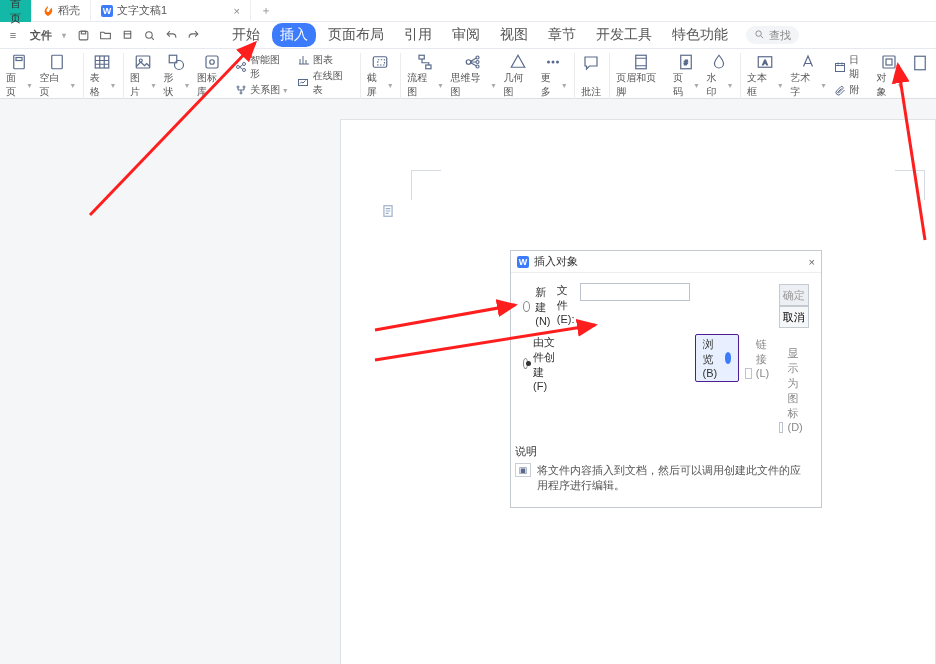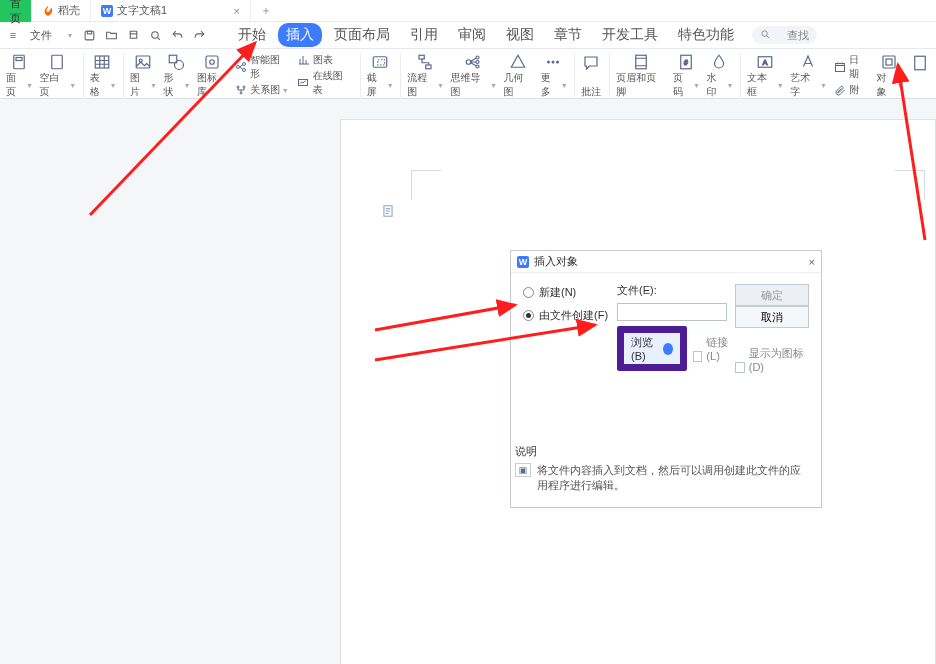--- a/index.html
+++ b/index.html
@@ -1,36 +1,36 @@
 <!DOCTYPE html>
 <html><head>
 <meta charset="utf-8">
 <style>
   * { box-sizing: border-box; margin: 0; padding: 0; font-family: "Microsoft YaHei", "PingFang SC", sans-serif; }
   body { width: 936px; height: 664px; background: #f5f6f8; overflow: hidden; position: relative; }
 
   
   .tabstrip { height: 22px; background: #fff; display: flex; align-items: center; font-size: 11px; color: #555; border-bottom: 1px solid #e6e9ef; }
   .tab { display: flex; align-items: center; height: 22px; padding: 0 10px; gap: 4px; border-right: 1px solid #eee; cursor: pointer; position: relative; }
-  .tab.home { width: 32px; justify-content: center; color: #333; background: #22c55e; }
+  .tab.home { width: 32px; justify-content: center; color: #333; background: #14b8a6; }
   .tab.doc { width: 160px; }
   .tab .w-icon { width: 12px; height: 12px; background: #3d7bfd; border-radius: 2px; display: flex; align-items: center; justify-content: center; color: #fff; font-size: 9px; font-weight: bold; }
   .tab .fire-icon { width: 12px; height: 12px; color: #ff6a00; }
   .tab-close { margin-left: auto; color: #888; cursor: pointer; }
   .tab-add { width: 30px; text-align: center; cursor: pointer; color: #888; }
 
   
   .menubar { height: 27px; background: #fff; display: flex; align-items: center; font-size: 11px; color: #555; padding: 0 4px; border-bottom: 1px solid #e6e9ef; gap: 4px; }
   .menubar .menu-icon { width: 16px; height: 16px; display: inline-flex; align-items: center; justify-content: center; cursor: pointer; color: #666; margin: 0 1px; }
-  .menubar .file-lbl { display: flex; align-items: center; gap: 16px; cursor: pointer; padding: 0 4px;}
+  .menubar .file-lbl { display: flex; align-items: center; gap: 10px; cursor: pointer; padding: 0 4px; font-weight: bold;}
   .menu-spacer { width: 14px; }
   .menu-tabs { display: flex; align-items: center; height: 100%; gap: 4px; }
   .mtab { padding: 3px 8px; border-radius: 10px; cursor: pointer; font-size: 14px; }
   .mtab.active { background: #3d7bfd; color: #fff; }
-  .search-box { display: flex; align-items: center; background: #f3f4f7; border-radius: 10px; padding: 1px 8px; margin-left: 6px; gap: 16px; color: #888; height: 18px; }
+  .search-box { display: flex; align-items: center; background: #f3f4f7; border-radius: 10px; padding: 1px 8px; margin-left: 6px; gap: 4px; color: #888; height: 18px; }
 
   
   .ribbon { height: 50px; background: #fff; border-bottom: 1px solid #dcdfe6; display: flex; align-items: flex-start; font-size: 10px; color: #555; padding: 4px 2px 0; }
   .rgroup { display: flex; flex-direction: column; align-items: center; padding: 0 4px; position: relative; height: 46px; justify-content: space-between; }
   .rgroup.sep { border-left: 1px solid #eaecef; margin-left: 4px; padding-left: 6px; }
   .rgroup .ricon { width: 20px; height: 20px; display: flex; align-items: center; justify-content: center; color: #5a6a8a; }
   .rgroup .rlbl { display: flex; align-items: center; gap: 2px; font-size: 10px; }
   .rgroup .rlbl .dd { color: #aaa; font-size: 8px; }
   .rgroup-stack { display: flex; flex-direction: column; gap: 2px; font-size: 10px; padding: 0 4px; }
   .rgroup-stack .sline { display: flex; align-items: center; gap: 3px; cursor: pointer;}
@@ -47,25 +47,25 @@
   
   .dialog { position: absolute; left: 510px; top: 250px; width: 312px; height: 258px; background: #fff; border: 1px solid #c5c9d0; font-size: 11px; color: #333; }
   .dialog .titlebar { height: 22px; display:flex; align-items:center; padding:0 6px; gap:5px; border-bottom:1px solid #eee;}
   .dialog .titlebar .w-icon { width:12px;height:12px;background:#3d7bfd;border-radius:2px;display:flex;align-items:center;justify-content:center;color:#fff;font-size:9px;font-weight:bold;}
   .dialog .titlebar .close { margin-left:auto; cursor:pointer; color:#666; }
   .dialog .body { padding:10px 12px; display:flex; }
   .leftcol { width: 94px; display:flex; flex-direction:column; gap:8px; padding-top:2px;}
   .radio-row { display:flex; align-items:center; gap:5px; cursor:pointer;}
   .radio-row .rmark { width:11px;height:11px;border-radius:50%;border:1px solid #888;position:relative;}
   .radio-row.checked .rmark::after { content:""; position:absolute; width:5px;height:5px;border-radius:50%; background:#333; left:2px; top:2px; }
-  .midcol { flex:1; display:flex; flex-direction:column; gap:5px; }
+  .midcol { flex:1; display:flex; flex-direction:row; gap:5px; }
   .midcol label { font-size:11px; }
   .midcol input.text { width: 110px; height:18px; border:1px solid #bcc3ce; font-size:11px; padding:0 2px;}
   .browse-row { display:flex; align-items:center; gap:6px;}
-  .btn-browse { background:#e8f0ff; border:7px solid #4c1d95; padding:2px 7px; font-size:11px; border-radius:2px; cursor:pointer; display:flex; align-items:center; gap:2px;}
+  .btn-browse { background:#e8f0ff; border:1px solid #4c1d95; padding:2px 7px; font-size:11px; border-radius:2px; cursor:pointer; display:flex; align-items:center; gap:2px;}
   .btn-browse .bi { width:12px;height:12px;border-radius:50%;background:#3d7bfd;display:inline-block;}
   .chk-row { display:flex; align-items:flex-end; gap:4px; color:#888;}
   .chk-row .chk { width:11px;height:11px;border:1px solid #bcc3ce; }
   .rightcol { width:74px; display:flex; flex-direction:column; gap:0; padding-top:1px;}
   .dlg-btn { height:22px; border:1px solid #c5c9d0; background:#f6f7f9; font-size:11px; cursor:pointer;}
   .dlg-btn.primary { background:#eceff3; color:#999; }
   .explain { position:absolute; left:4px; bottom:14px; right:12px; font-size:11px;}
   .explain .expl-body { display:flex; gap:6px; margin-top:4px;}
   .explain .eicon { width:20px;height:14px;border:1px solid #c8cdd6; display:flex;align-items:center;justify-content:center;color:#5a6a8a;font-size:9px;}
   .explain .etext { color:#555; line-height:15px;}

